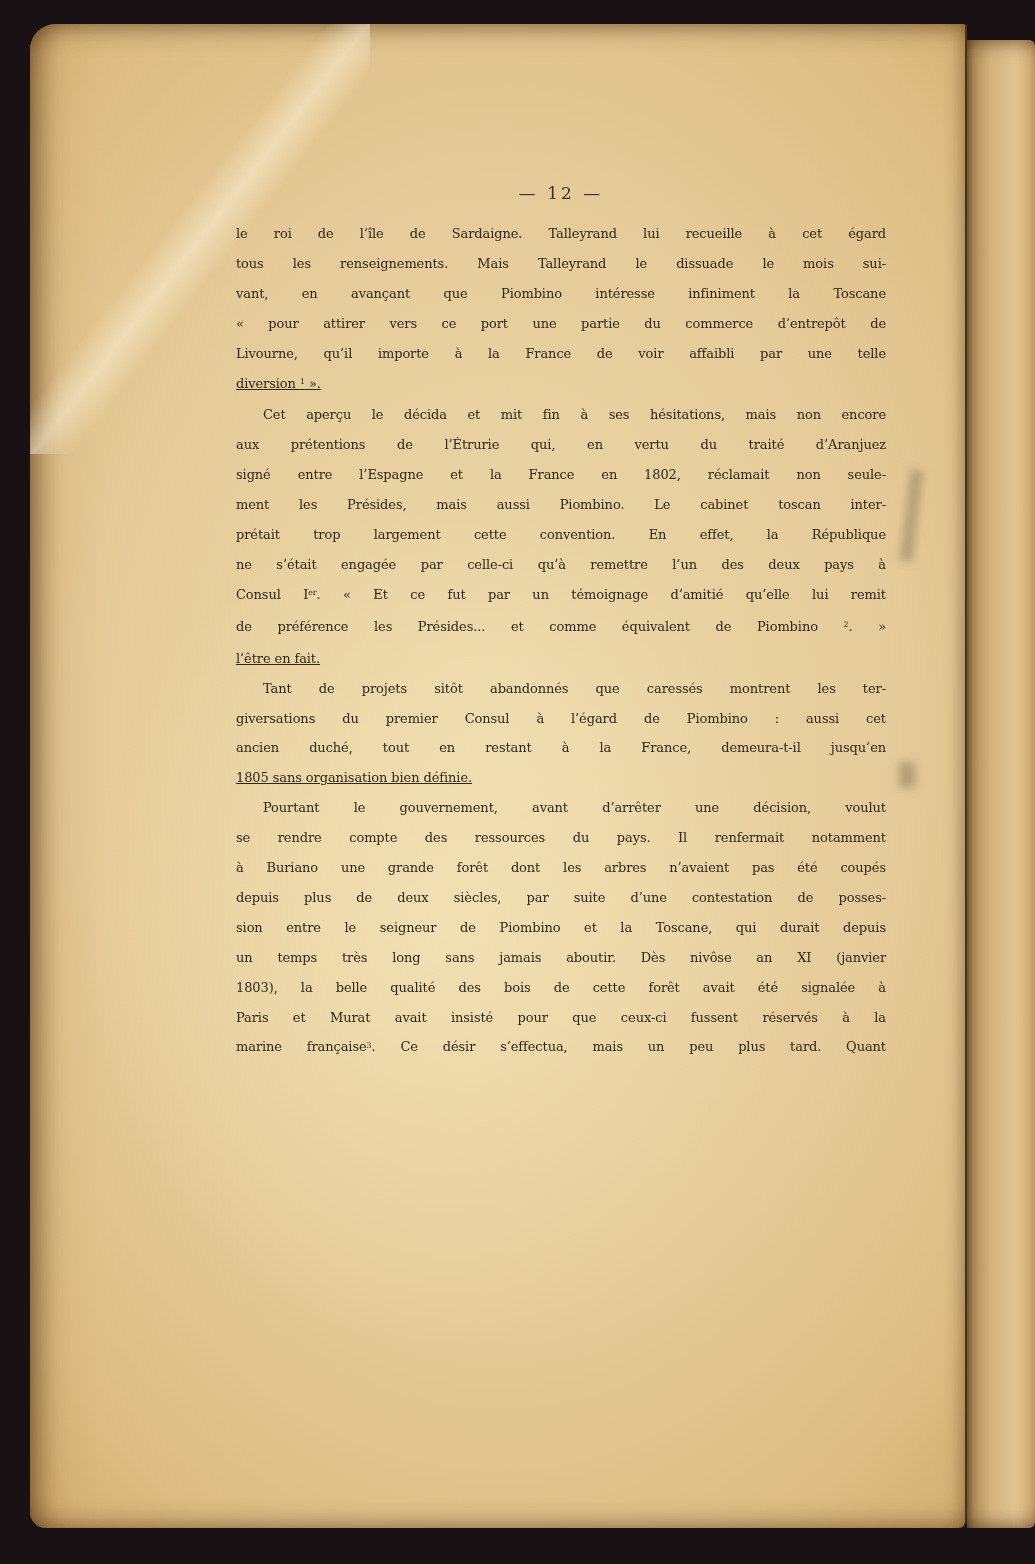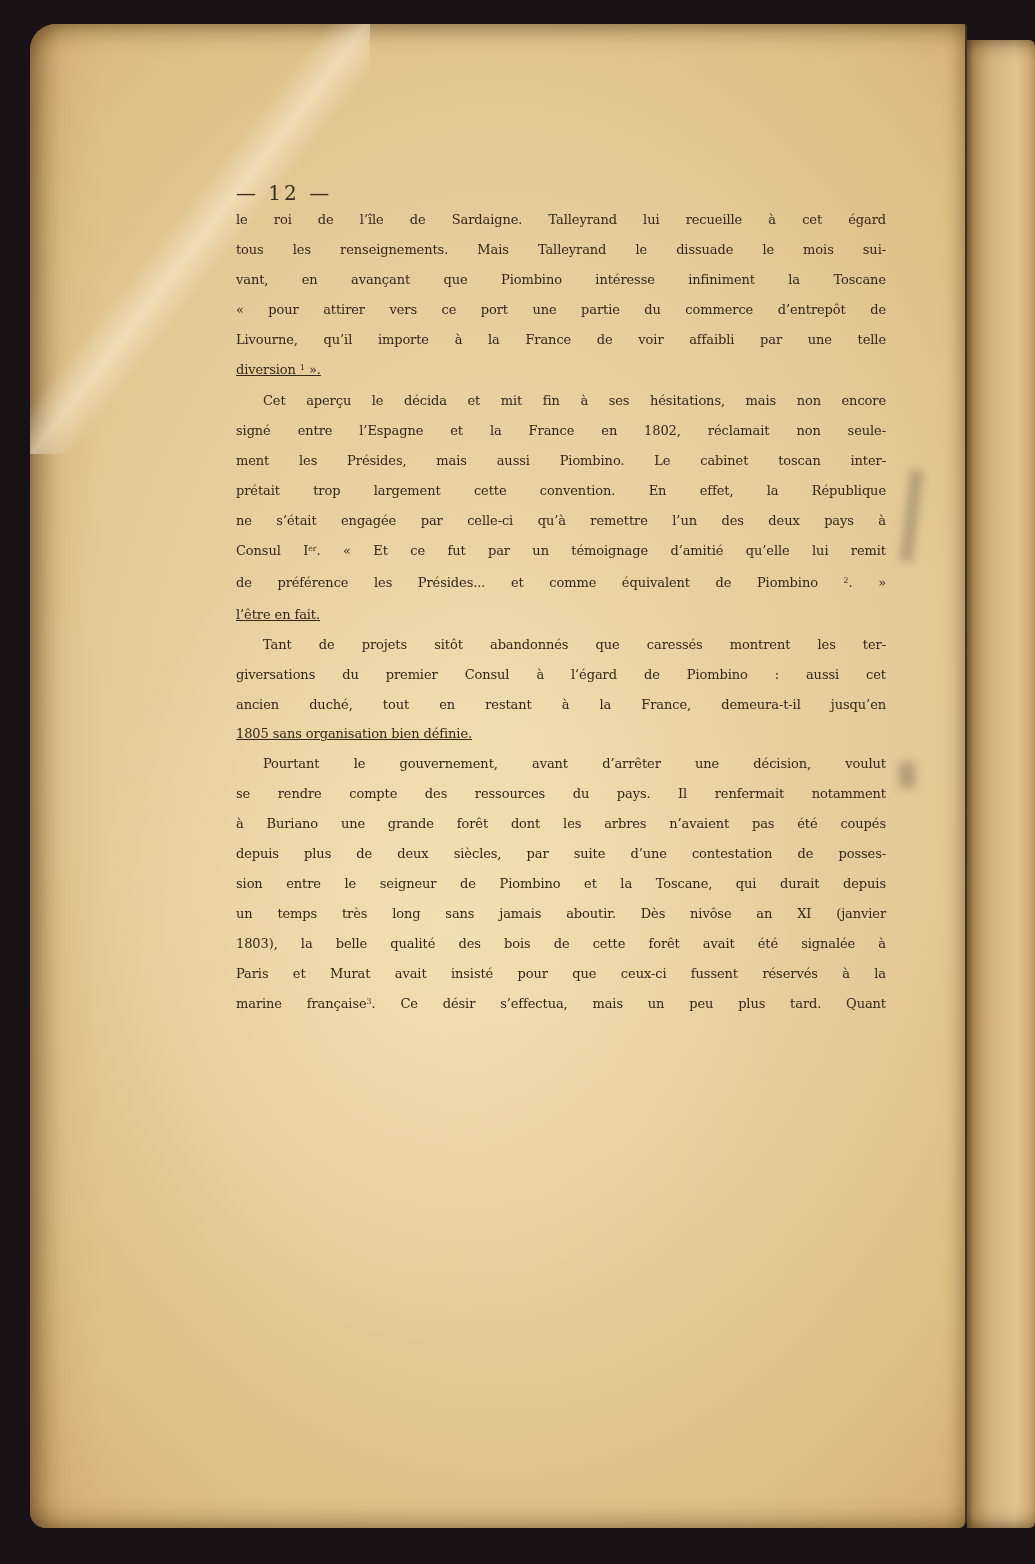--- a/index.html
+++ b/index.html
@@ -34,22 +34,22 @@
     box-shadow:inset 0 12px 18px -10px rgba(50,28,8,0.6), inset 0 -12px 18px -10px rgba(50,28,8,0.6);
   }
   .smudge-a{position:absolute;left:905px;top:470px;width:13px;height:92px;
     background:rgba(70,58,45,0.28);filter:blur(4px);transform:rotate(7deg);}
   .smudge-b{position:absolute;left:899px;top:762px;width:16px;height:26px;
     background:rgba(60,52,40,0.30);filter:blur(5px);}
   .textblock{
     position:absolute;left:206px;top:158px;width:650px;color:#33271a;
   }
   .pagenum{
-    text-align:left;font-size:20px;line-height:23px;letter-spacing:3px;
-    margin-bottom:0;color:#3a2d1e;
+    text-align:center;font-size:17px;line-height:23px;letter-spacing:3px;
+    margin-bottom:14px;color:#3a2d1e;
   }
   .line{
     font-size:13px;line-height:29.9px;letter-spacing:-0.1px;
     text-align:justify;text-align-last:justify;
   }
   .line.noFill{text-align-last:left;text-decoration:underline;}
   .line.indent{text-indent:27px;}
   .sup{font-size:0.60em;position:relative;top:-0.45em;letter-spacing:0;}
 </style>
 </head>
@@ -59,20 +59,21 @@
   <div class="textblock">
     <div class="pagenum">—  12  —</div>
     <div>
         <div class="line"><span>le roi de l’île de Sardaigne. Talleyrand lui recueille à cet égard</span></div>
         <div class="line"><span>tous les renseignements. Mais Talleyrand le dissuade le mois sui-</span></div>
         <div class="line"><span>vant, en avançant que Piombino intéresse infiniment la Toscane</span></div>
         <div class="line"><span>« pour attirer vers ce port une partie du commerce d’entrepôt de</span></div>
         <div class="line"><span>Livourne, qu’il importe à la France de voir affaibli par une telle</span></div>
         <div class="line noFill"><span>diversion </span><span class="sup">1</span><span> ».</span></div>
         <div class="line indent"><span>Cet aperçu le décida et mit fin à ses hésitations, mais non encore</span></div>
+        <div class="line"><span>aux prétentions de l’Étrurie qui, en vertu du traité d’Aranjuez</span></div>
         <div class="line"><span>signé entre l’Espagne et la France en 1802, réclamait non seule-</span></div>
         <div class="line"><span>ment les Présides, mais aussi Piombino. Le cabinet toscan inter-</span></div>
         <div class="line"><span>prétait trop largement cette convention. En effet, la République</span></div>
         <div class="line"><span>ne s’était engagée par celle-ci qu’à remettre l’un des deux pays à</span></div>
         <div class="line"><span>Consul I</span><span class="sup">er</span><span>. « Et ce fut par un témoignage d’amitié qu’elle lui remit</span></div>
         <div class="line"><span>de préférence les Présides... et comme équivalent de Piombino </span><span class="sup">2</span><span>. »</span></div>
         <div class="line noFill"><span>l’être en fait.</span></div>
         <div class="line indent"><span>Tant de projets sitôt abandonnés que caressés montrent les ter-</span></div>
         <div class="line"><span>giversations du premier Consul à l’égard de Piombino : aussi cet</span></div>
         <div class="line"><span>ancien duché, tout en restant à la France, demeura-t-il jusqu’en</span></div>

